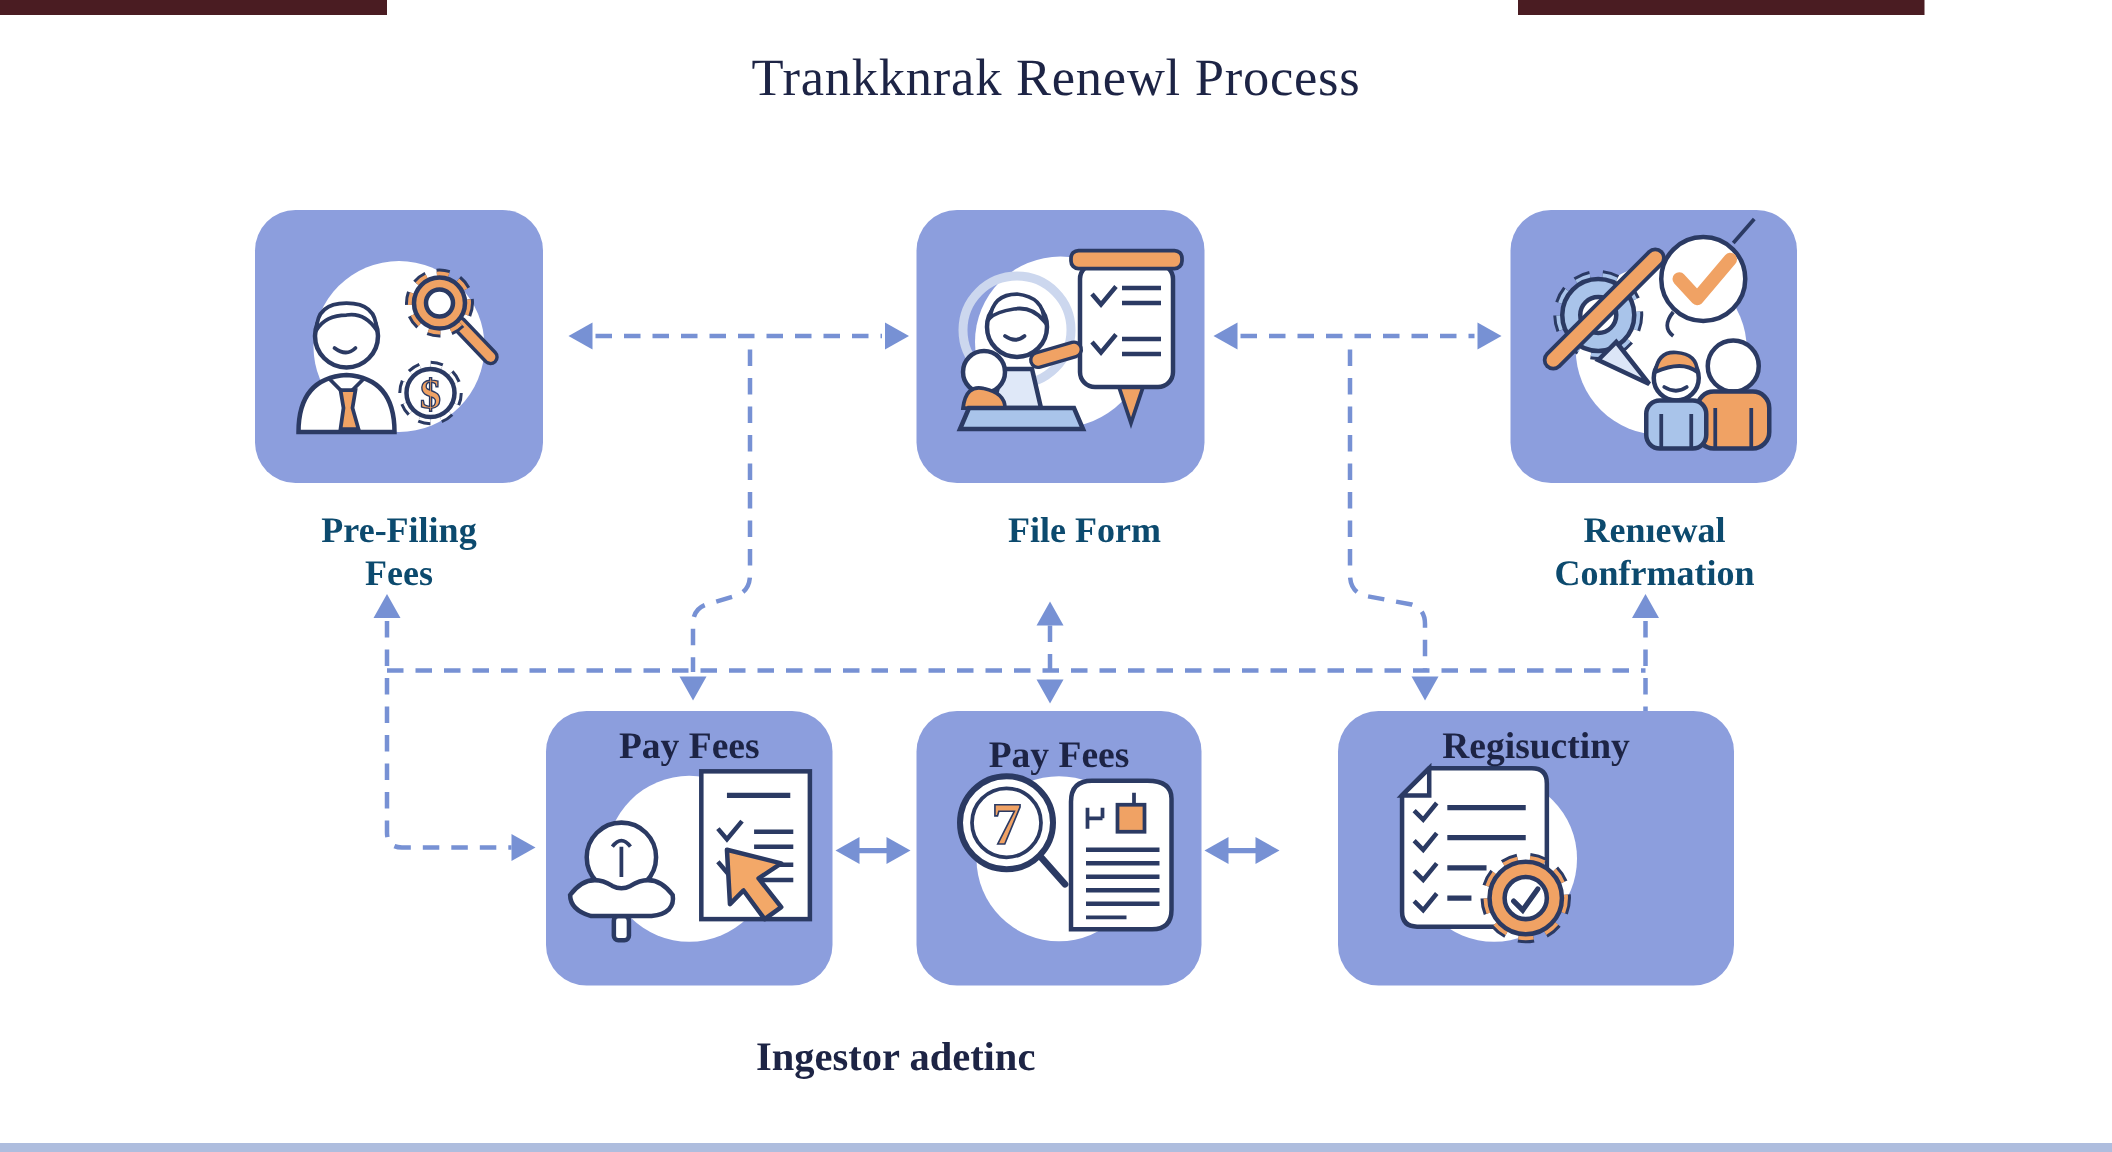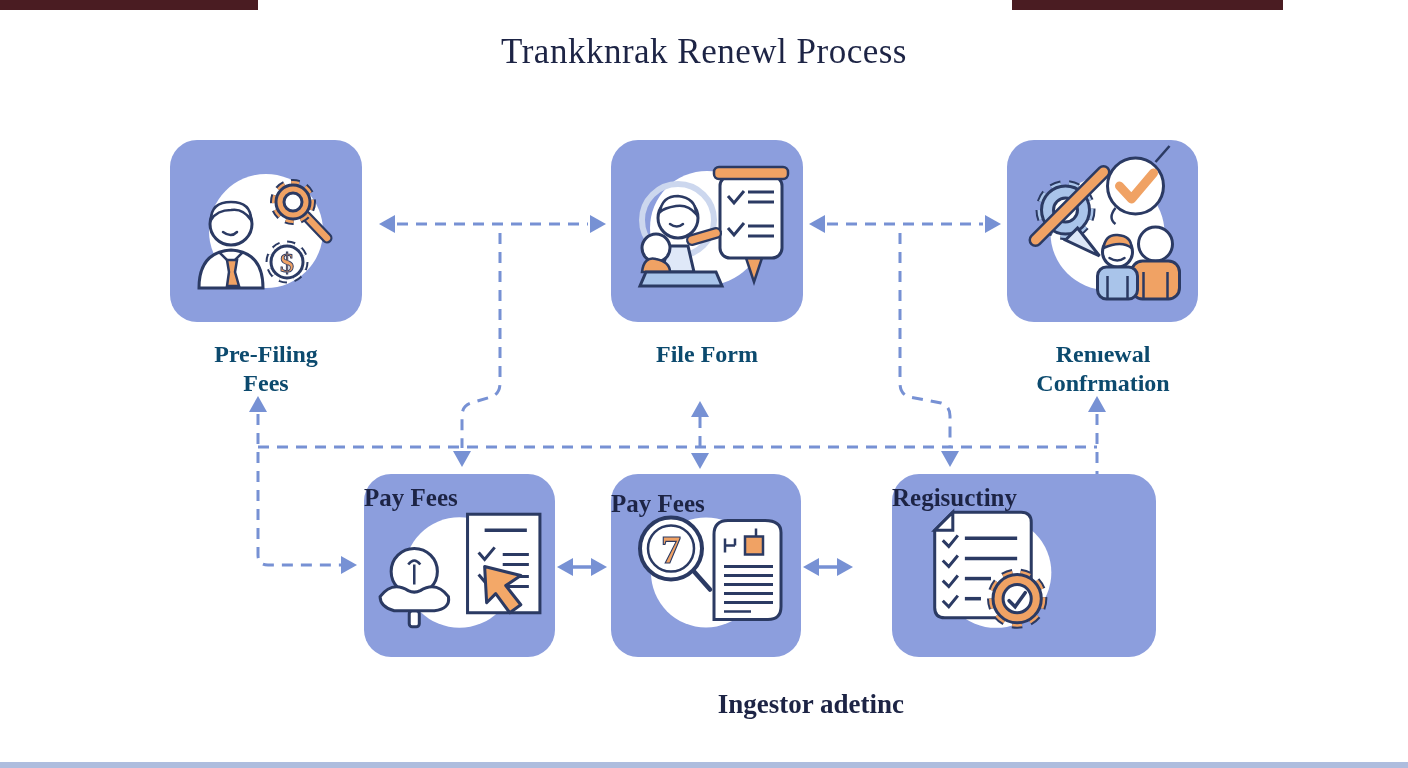--- a/index.html
+++ b/index.html
@@ -26,31 +26,31 @@
   #node-3{left:1007px;top:140px;width:191px;height:182px;}
   #node-4{left:364px;top:474px;width:191px;height:183px;}
   #node-5{left:611px;top:474px;width:190px;height:183px;}
   #node-6{left:892px;top:474px;width:218px;height:183px;padding-left:46px;}
 
   .node-label{
     position:absolute;text-align:center;color:#0c4a6e;font-weight:bold;
     font-size:24px;line-height:1.2;
   }
   #label-1{left:146px;top:340px;width:240px;}
-  #label-2{left:587px;top:340px;width:240px;}
+  #label-2{left:603px;top:340px;width:240px;}
   #label-3{left:983px;top:340px;width:240px;}
 
   .inner-label{
-    position:absolute;left:0;top:10px;width:100%;
+    position:absolute;left:0;top:10px;width:100%;text-align:center;
     color:#1d2445;font-weight:bold;font-size:25px;z-index:2;
   }
   #node-5 .inner-label{top:16px;}
 
   .caption{
-    position:absolute;left:504px;top:688px;width:400px;text-align:right;
+    position:absolute;left:504px;top:688px;width:400px;text-align:left;
     color:#1d2445;font-weight:bold;font-size:27px;line-height:1.2;
   }
 
   #connectors{position:absolute;left:0;top:0;pointer-events:none;}
   .dash{stroke:#7791d4;stroke-width:3;fill:none;stroke-dasharray:11 8;}
   .solid{stroke:#7791d4;stroke-width:3.5;fill:none;}
   .head{fill:#7791d4;stroke:none;}
 </style>
 </head>
 <body>

